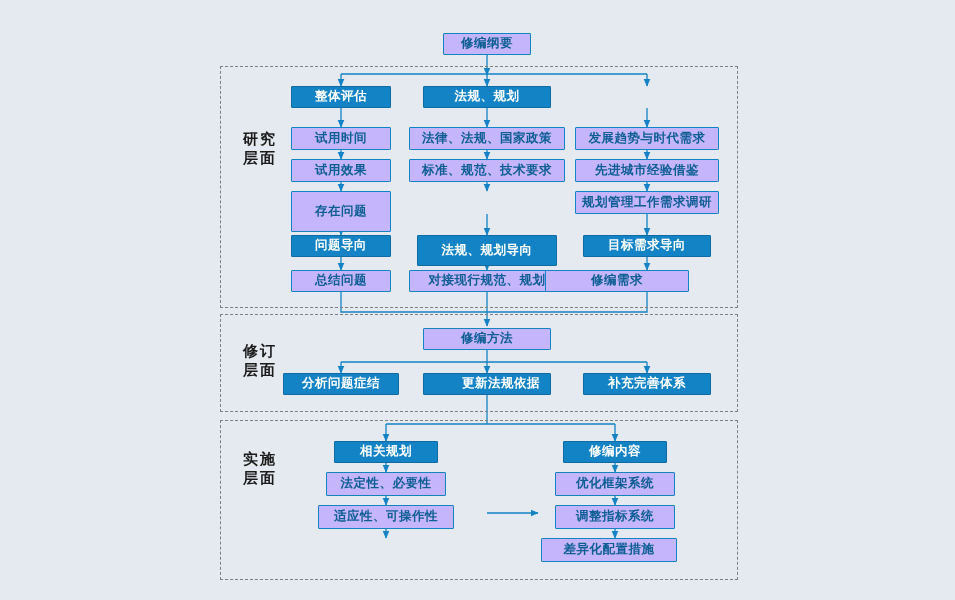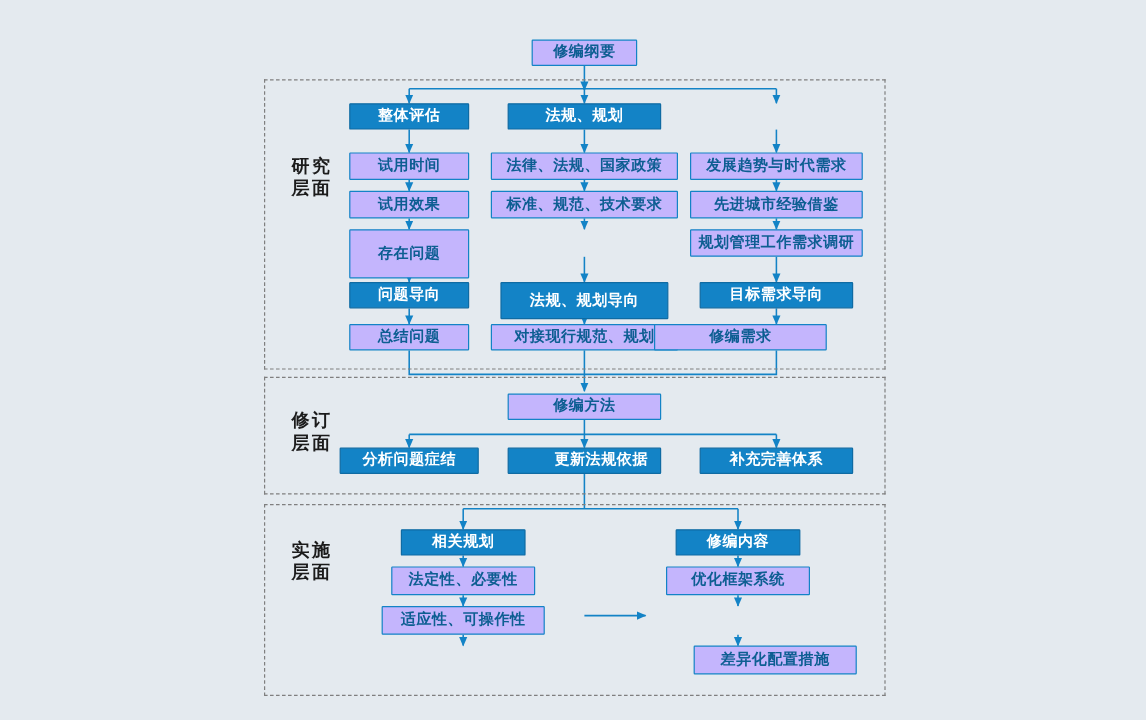--- a/index.html
+++ b/index.html
@@ -180,15 +180,16 @@
   <div class="node n-dark" style="left:423px; top:373px; width:128px; height:22px;padding-left:28px;">更新法规依据</div>
   <div class="node n-dark" style="left:583px; top:373px; width:128px; height:22px;">补充完善体系</div>
 
   <div class="node n-dark" style="left:334px; top:441px; width:104px; height:22px;">相关规划</div>
   <div class="node n-dark" style="left:563px; top:441px; width:104px; height:22px;">修编内容</div>
 
   <div class="node n-light" style="left:326px; top:472px; width:120px; height:24px;">法定性、必要性</div>
   <div class="node n-light" style="left:318px; top:505px; width:136px; height:24px;">适应性、可操作性</div>
 
   <div class="node n-light" style="left:555px; top:472px; width:120px; height:24px;">优化框架系统</div>
-  <div class="node n-light" style="left:578px; top:538px; width:136px; height:24px;">差异化配置措施</div>
+  <div class="node n-light" style="left:555px; top:505px; width:120px; height:24px;">调整指标系统</div>
+  <div class="node n-light" style="left:541px; top:538px; width:136px; height:24px;">差异化配置措施</div>
 
 </div>
 
 </body></html>

